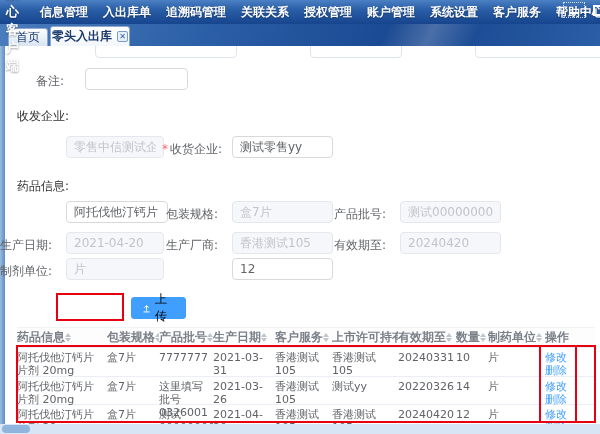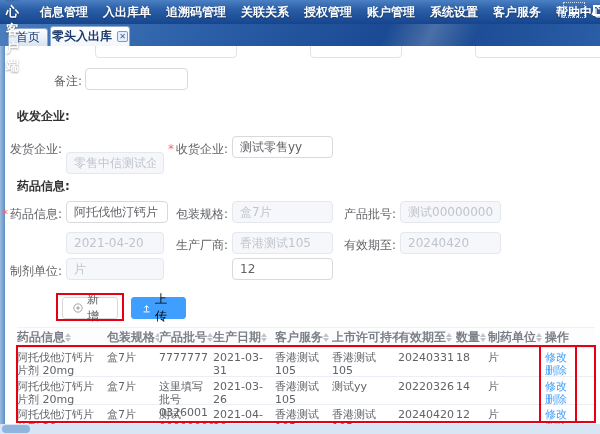--- a/index.html
+++ b/index.html
@@ -33,26 +33,26 @@
   .tab-home{left:8px;width:40px;height:18px;background:linear-gradient(180deg,#fdfeff,#d8e4f2)}
   .tab-active{left:50px;width:80px;height:20px;background:linear-gradient(180deg,#ffffff,#f2f7fc);font-weight:bold}
   .tab-close{width:11px;height:11px;border:1px solid #7a9cc6;border-radius:2px;background:#e8eff8;
     color:#2a5db0;font-size:8px;line-height:9px;text-align:center;font-weight:bold;cursor:pointer}
 
   
   .content{position:absolute;left:0;top:46px;width:600px;height:388px;background:#fff}
   .left-stripe{position:absolute;left:0;top:0;width:5px;height:388px;background:linear-gradient(90deg,#9cbbde,#5d8ec7)}
   .cutoff-input{position:absolute;top:-8px;height:20px;border:1px solid #dfe4ea;border-radius:4px;background:#fff;z-index:1}
 
-  .lbl{position:absolute;color:var(--label);white-space:nowrap;text-align:right}
+  .lbl{position:absolute;color:var(--label);white-space:nowrap;}
   .star{color:#f56c6c;margin-right:2px}
   .ipt{position:absolute;height:22px;border:1px solid var(--border);border-radius:4px;background:#fff;
     color:var(--label);font-size:12px;padding:0 7px;font-family:inherit;outline:none}
   .ipt:disabled{background:var(--disabled_bg);border-color:var(--disabled_border);color:var(--disabled_text);-webkit-text-fill-color:var(--disabled_text)}
-  .section-title{position:absolute;left:17px;font-weight:bold;color:#303133;font-size:12px}
+  .section-title{position:absolute;left:17px;font-weight:normal;color:#303133;font-size:12px}
 
   
   .btn{position:absolute;height:22px;border-radius:3px;display:flex;align-items:center;justify-content:center;
     gap:4px;font-size:12px;cursor:pointer;padding:0 10px}
   .btn-add{left:62px;top:251px;width:56px;background:#fff;border:1px solid var(--border);color:#595959}
   .btn-upload{left:131px;top:251px;width:55px;background:var(--accent);border:1px solid var(--accent);color:#000000}
 
   
   .table{position:absolute;left:17px;top:281px;width:578px;color:var(--label)}
   .trow{display:grid;grid-template-columns:90px 52px 54px 62px 57px 66px 58px 32px 57px 50px;
@@ -119,57 +119,49 @@
 
     <div class="cutoff-input" style="left:95px;width:142px"></div>
     <div class="cutoff-input" style="left:310px;width:92px"></div>
     <div class="cutoff-input" style="left:475px;width:135px"></div>
 
     <span class="lbl" style="left:36px;top:27px;width:46px">备注:</span>
     <input class="ipt" style="left: 85px; top: 22px; width: 103px;">
 
     <div class="section-title" style="top:62px">收发企业:</div>
 
-    <span class="lbl" style="left:0;top:95px;width:62px">发货企业:</span>
-    <input class="ipt" style="left: 66px; top: 90px; width: 98px; margin-top: 16px;" disabled="" value="零售中信测试企">
+    <input class="ipt" style="left: 66px; top: 90px; width: 98px;" disabled="" value="零售中信测试企">
 
     <span class="lbl" style="left:162px;top:95px;width:66px"><span class="star">*</span><span>收货企业:</span></span>
     <input class="ipt" style="left: 232px; top: 90px; width: 101px;" value="测试零售yy">
 
     <div class="section-title" style="top:132px">药品信息:</div>
 
-    <span class="lbl" style="left:0;top:160px;width:62px"><span class="star">*</span><span>药品信息:</span></span>
     <input class="ipt" style="left: 66px; top: 155px; width: 102px;" value="阿托伐他汀钙片 片剂 20mg">
 
     <span class="lbl" style="left:166px;top:160px;width:62px">包装规格:</span>
     <input class="ipt" style="left: 232px; top: 155px; width: 101px;" disabled="" value="盒7片">
 
     <span class="lbl" style="left:334px;top:160px;width:62px">产品批号:</span>
     <input class="ipt" style="left: 400px; top: 155px; width: 101px;" disabled="" value="测试00000000">
 
+    <span class="lbl" style="left:0;top:191px;width:62px">生产日期:</span>
     <input class="ipt" style="left: 66px; top: 186px; width: 98px;" disabled="" value="2021-04-20">
 
     <span class="lbl" style="left:166px;top:191px;width:62px">生产厂商:</span>
     <input class="ipt" style="left: 232px; top: 186px; width: 101px;" disabled="" value="香港测试105">
 
     <span class="lbl" style="left:334px;top:191px;width:62px">有效期至:</span>
     <input class="ipt" style="left: 400px; top: 186px; width: 101px;" disabled="" value="20240420">
 
     <span class="lbl" style="left:0;top:217px;width:62px">制剂单位:</span>
     <input class="ipt" style="left: 66px; top: 212px; width: 98px;" disabled="" value="片">
 
     <input class="ipt" style="left: 232px; top: 212px; width: 101px;" value="12">
 
-    <div class="btn btn-add">
-      <svg class="icon-svg" width="12" height="12" viewBox="0 0 12 12">
-          <circle cx="6" cy="6" r="5" fill="none" stroke="#8c9095" stroke-width="1"></circle>
-          <path d="M6 3.5v5M3.5 6h5" stroke="#8c9095" stroke-width="1"></path>
-        </svg>
-      <span>新增</span>
-    </div>
     <div class="btn btn-upload">
       <svg class="icon-svg" width="11" height="11" viewBox="0 0 12 12">
           <path d="M6 9V2.5M3.2 5L6 2.2 8.8 5" fill="none" stroke="#fff" stroke-width="1.3"></path>
           <path d="M2 10.5h8" stroke="#fff" stroke-width="1.3"></path>
         </svg>
       <span>上传</span>
     </div>
 
     <div class="table">
       <div class="trow thead">
@@ -238,21 +230,21 @@
       </div>
 
       <div class="trow r1">
         <span class="td">阿托伐他汀钙片 片剂 20mg</span>
         <span class="td">盒7片</span>
         <span class="td">7777777</span>
         <span class="td">2021-03-31</span>
         <span class="td">香港测试105</span>
         <span class="td">香港测试105</span>
         <span class="td">20240331</span>
-        <span class="td">18</span>
+        <span class="td">10</span>
         <span class="td">片</span>
         <span class="td"><a class="op-link">修改</a><a class="op-link">删除</a></span>
       </div>
 
       <div class="trow r2">
         <span class="td">阿托伐他汀钙片 片剂 20mg</span>
         <span class="td">盒7片</span>
         <span class="td">这里填写批号0326001</span>
         <span class="td">2021-03-26</span>
         <span class="td">香港测试105</span>

